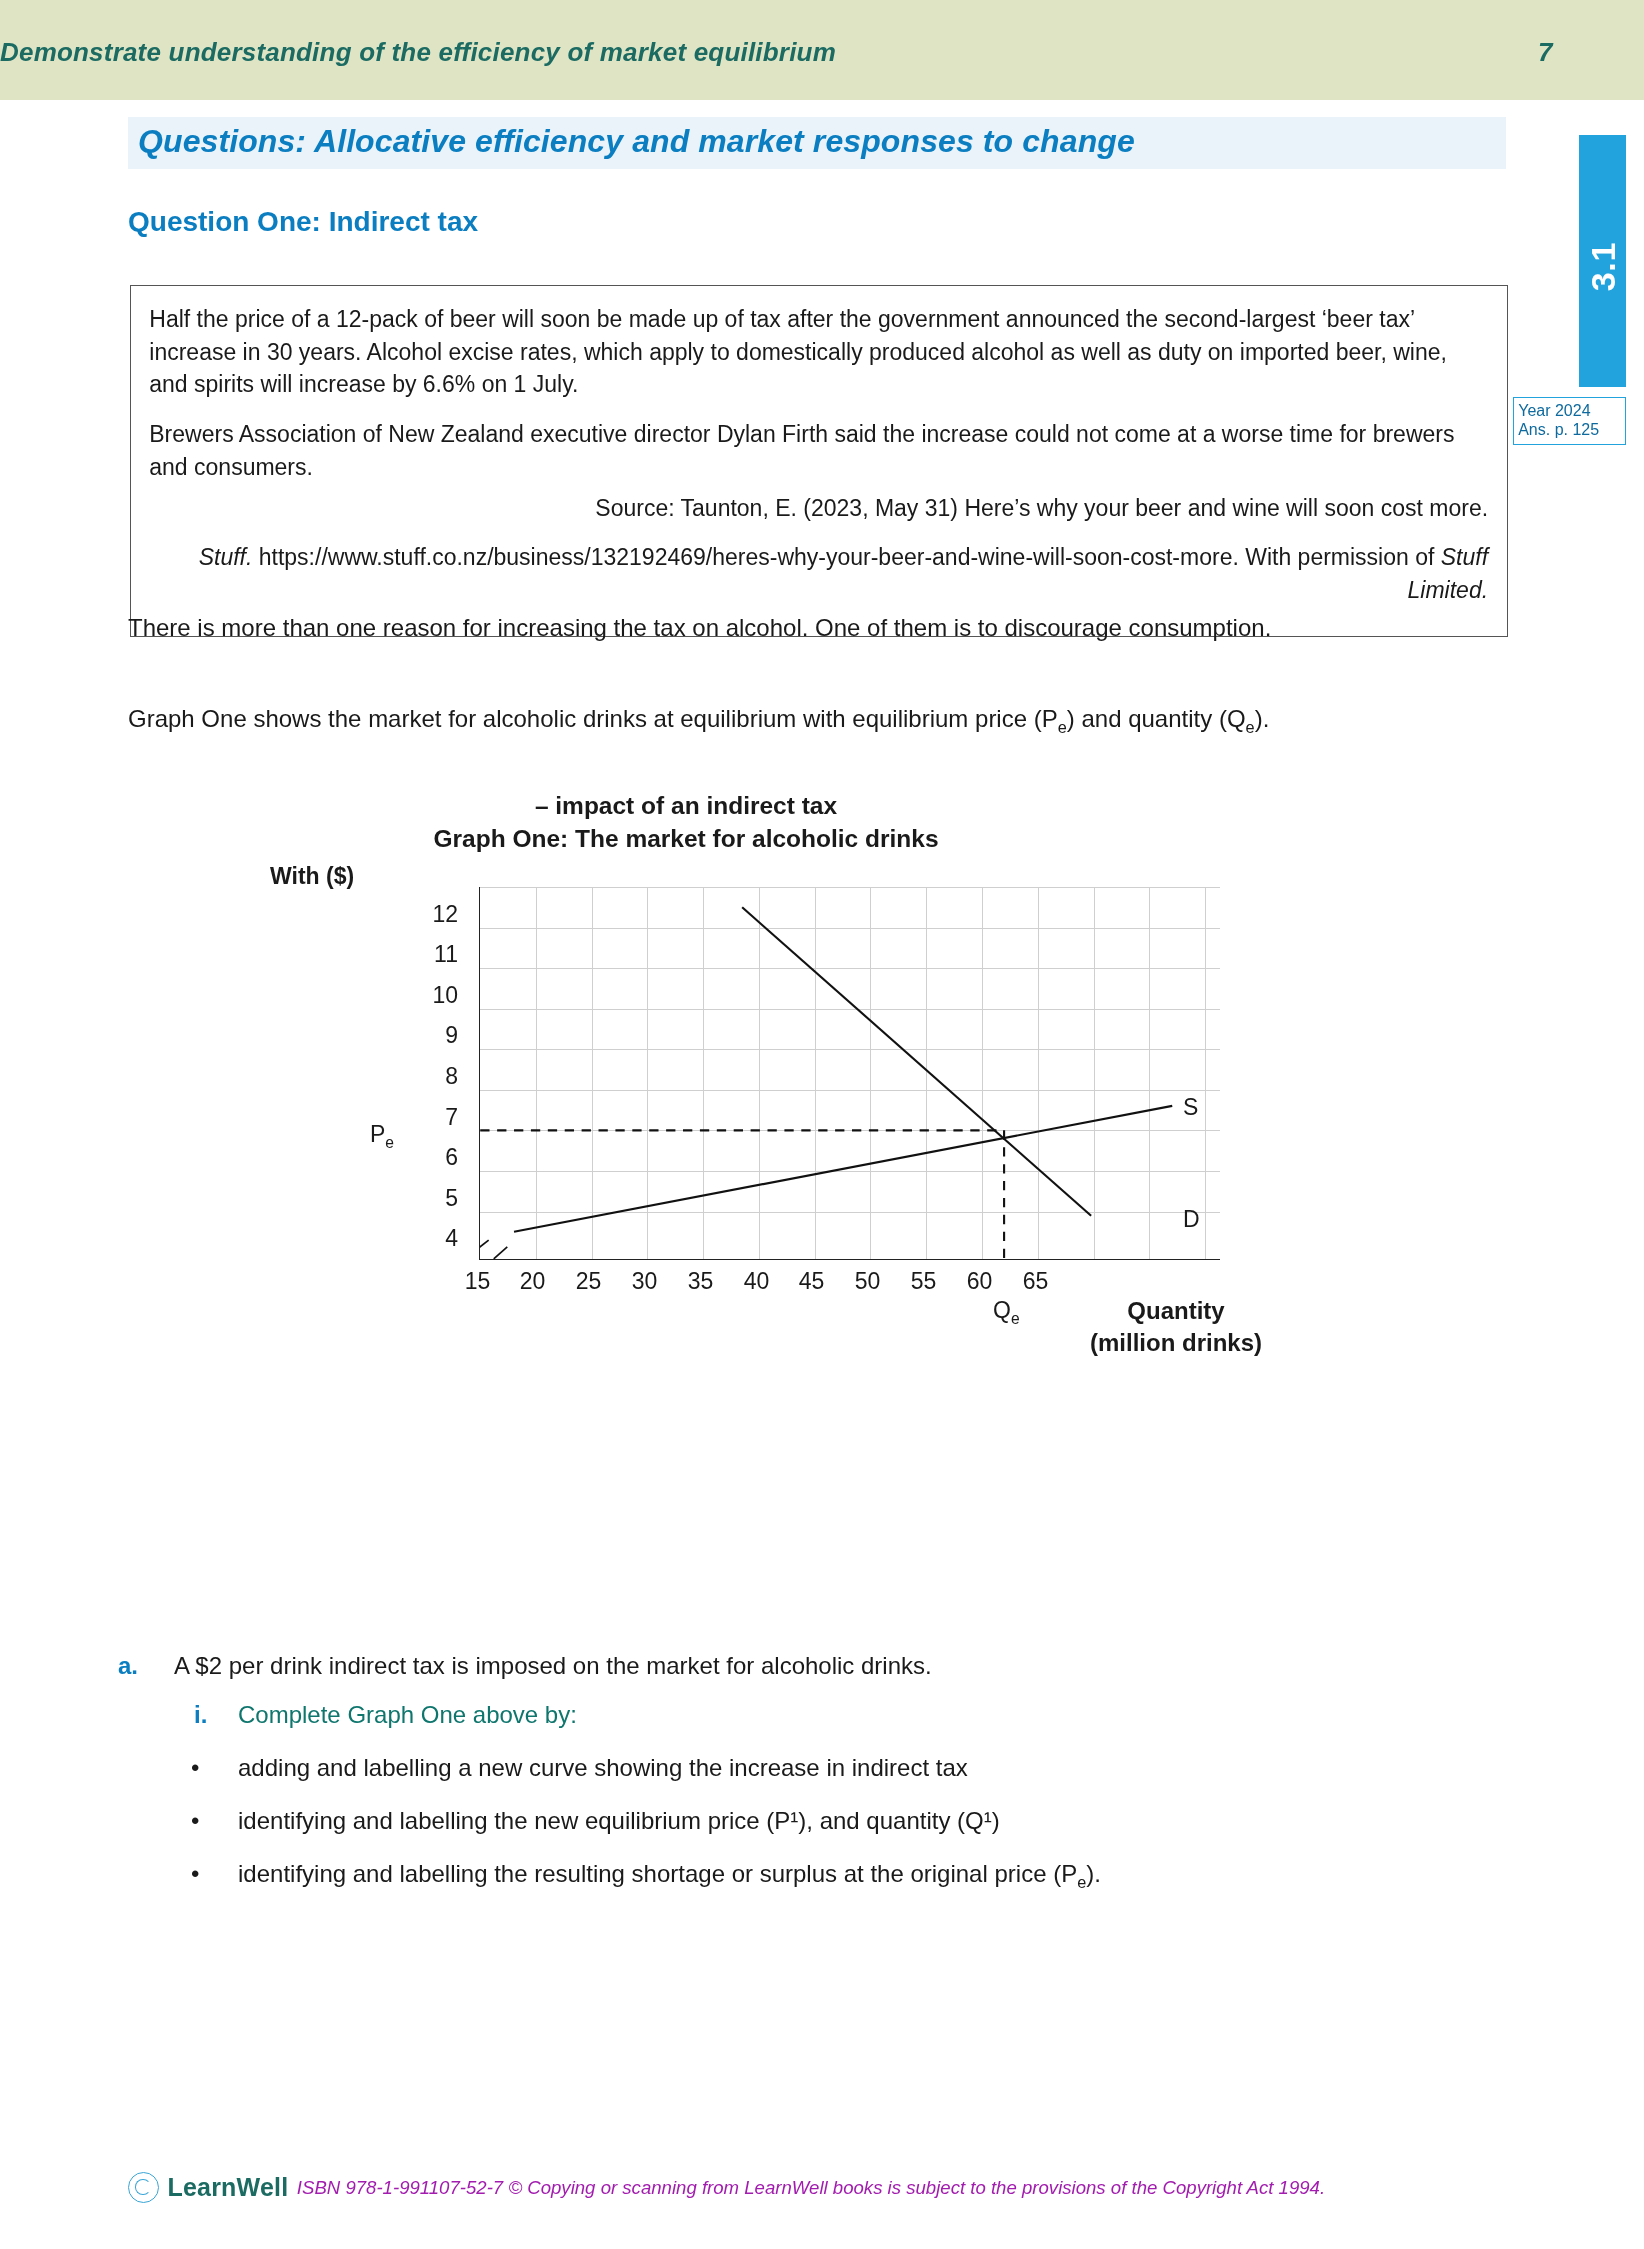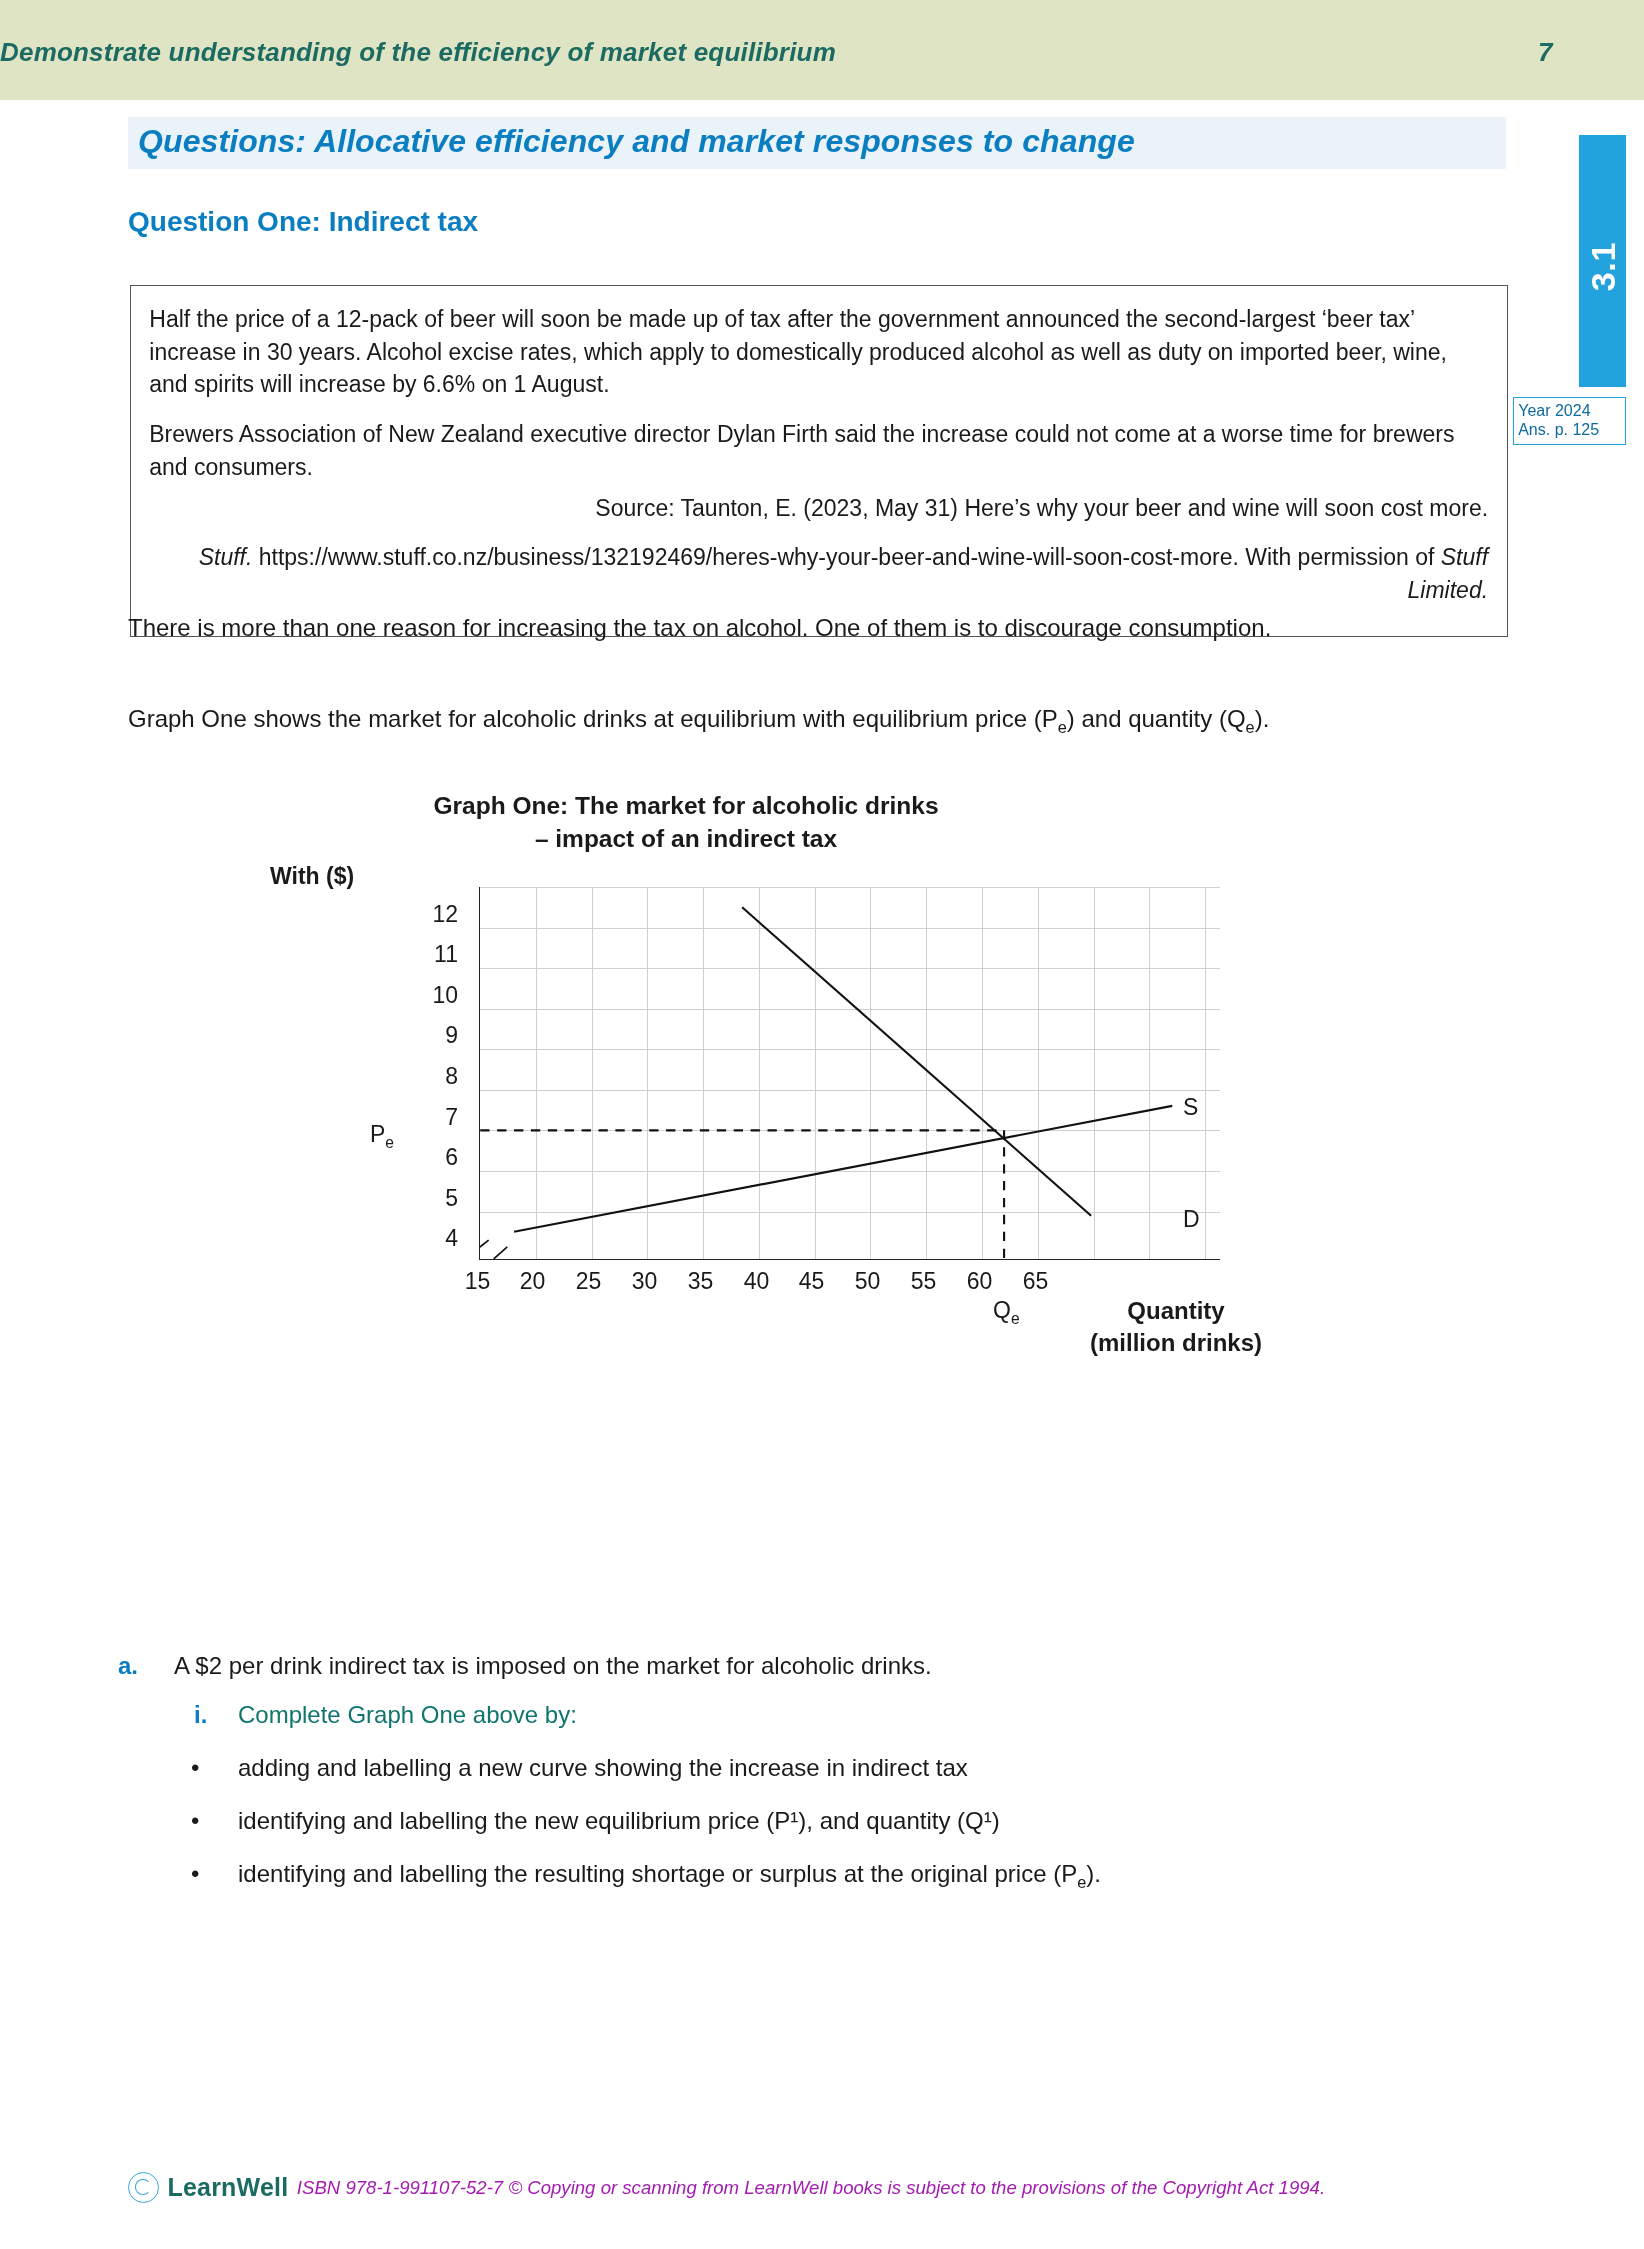--- a/index.html
+++ b/index.html
@@ -330,37 +330,37 @@
 </div>
 
 <div class="content">
 
   <div class="q-banner"></div>
   <div class="q-banner-text">Questions: Allocative efficiency and market responses to change</div>
 
   <div class="q-one">Question One: Indirect tax</div>
 
   <div class="srcbox">
-    <p>Half the price of a 12-pack of beer will soon be made up of tax after the government announced the second-largest ‘beer tax’ increase in 30 years. Alcohol excise rates, which apply to domestically produced alcohol as well as duty on imported beer, wine, and spirits will increase by 6.6% on 1 August.</p>
+    <p>Half the price of a 12-pack of beer will soon be made up of tax after the government announced the second-largest ‘beer tax’ increase in 30 years. Alcohol excise rates, which apply to domestically produced alcohol as well as duty on imported beer, wine, and spirits will increase by 6.6% on 1 July.</p>
     <p class="last">Brewers Association of New Zealand executive director Dylan Firth said the increase could not come at a worse time for brewers and consumers.</p>
     <p class="src-credit">Source: Taunton, E. (2023, May 31) Here’s why your beer and wine will soon cost more.</p>
     <p class="src-credit">
       <i>Stuff.</i><span> https://www.stuff.co.nz/business/132192469/heres-why-your-beer-and-wine-will-soon-cost-more. With permission of </span><i>Stuff Limited.</i>
     </p>
   </div>
 
   <div class="bodytext" id="para1">There is more than one reason for increasing the tax on alcohol. One of them is to discourage consumption.</div>
   <div class="bodytext" id="para2">
     <span>Graph One shows the market for alcoholic drinks at equilibrium with equilibrium price (P</span><sub>e</sub><span>) and quantity (Q</span><sub>e</sub><span>).</span>
   </div>
 
   <div class="chart-wrap">
     <div class="chart-title">
+      <div>– impact of an indirect tax</div>
       <div>Graph One: The market for alcoholic drinks</div>
-      <div>– impact of an indirect tax</div>
     </div>
 
     <div class="ylabel-title">With ($)</div>
 
     <div class="ytick" style="top:111px; left:279px;">12</div>
     <div class="ytick" style="top:151px; left:279px;">11</div>
     <div class="ytick" style="top:192px; left:279px;">10</div>
     <div class="ytick" style="top:232px; left:279px;">9</div>
     <div class="ytick" style="top:273px; left:279px;">8</div>
     <div class="ytick" style="top:314px; left:279px;">7</div>

